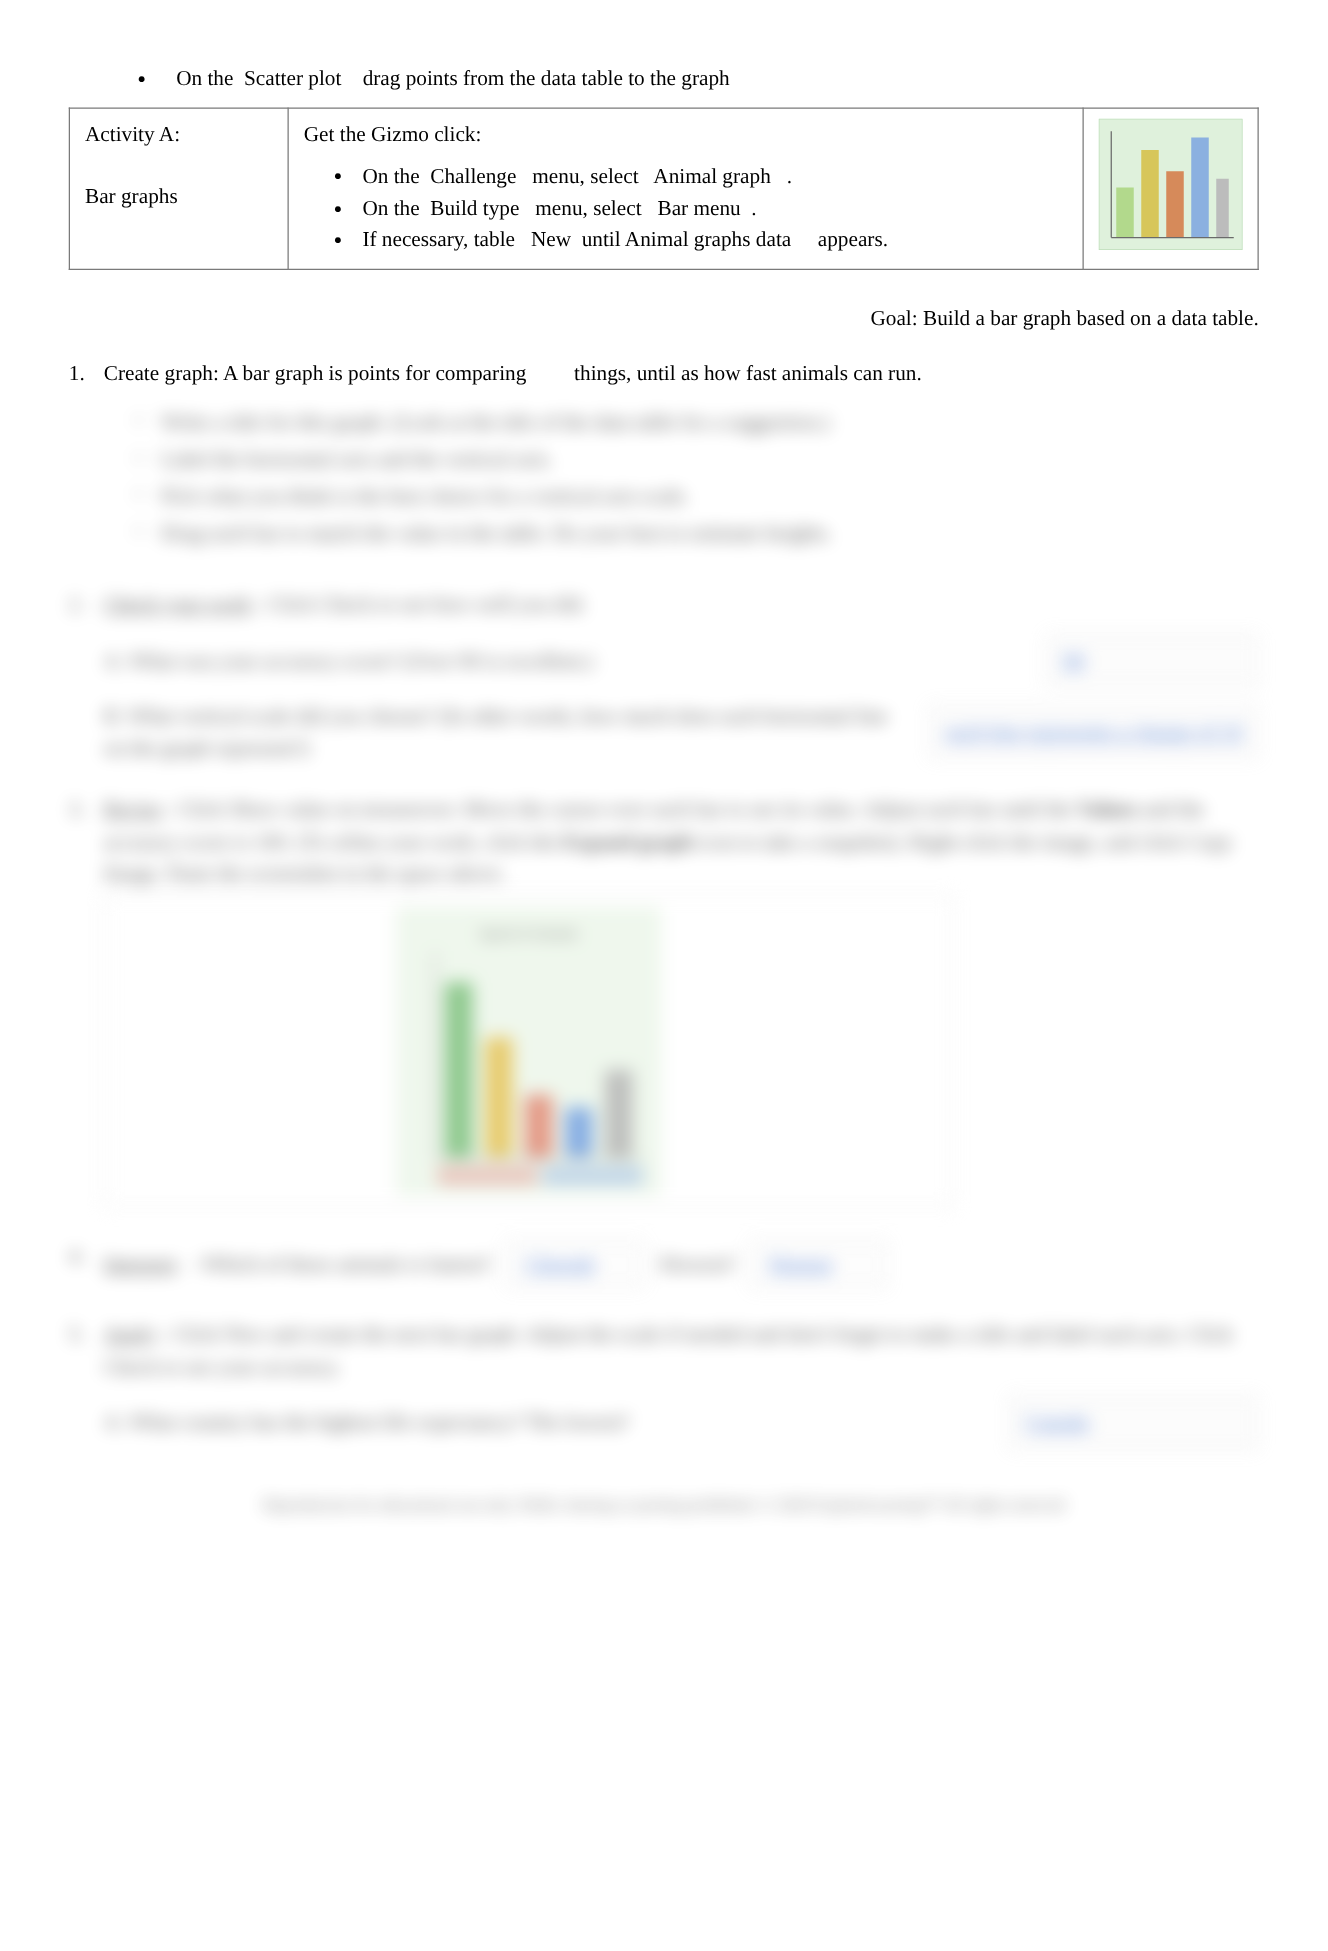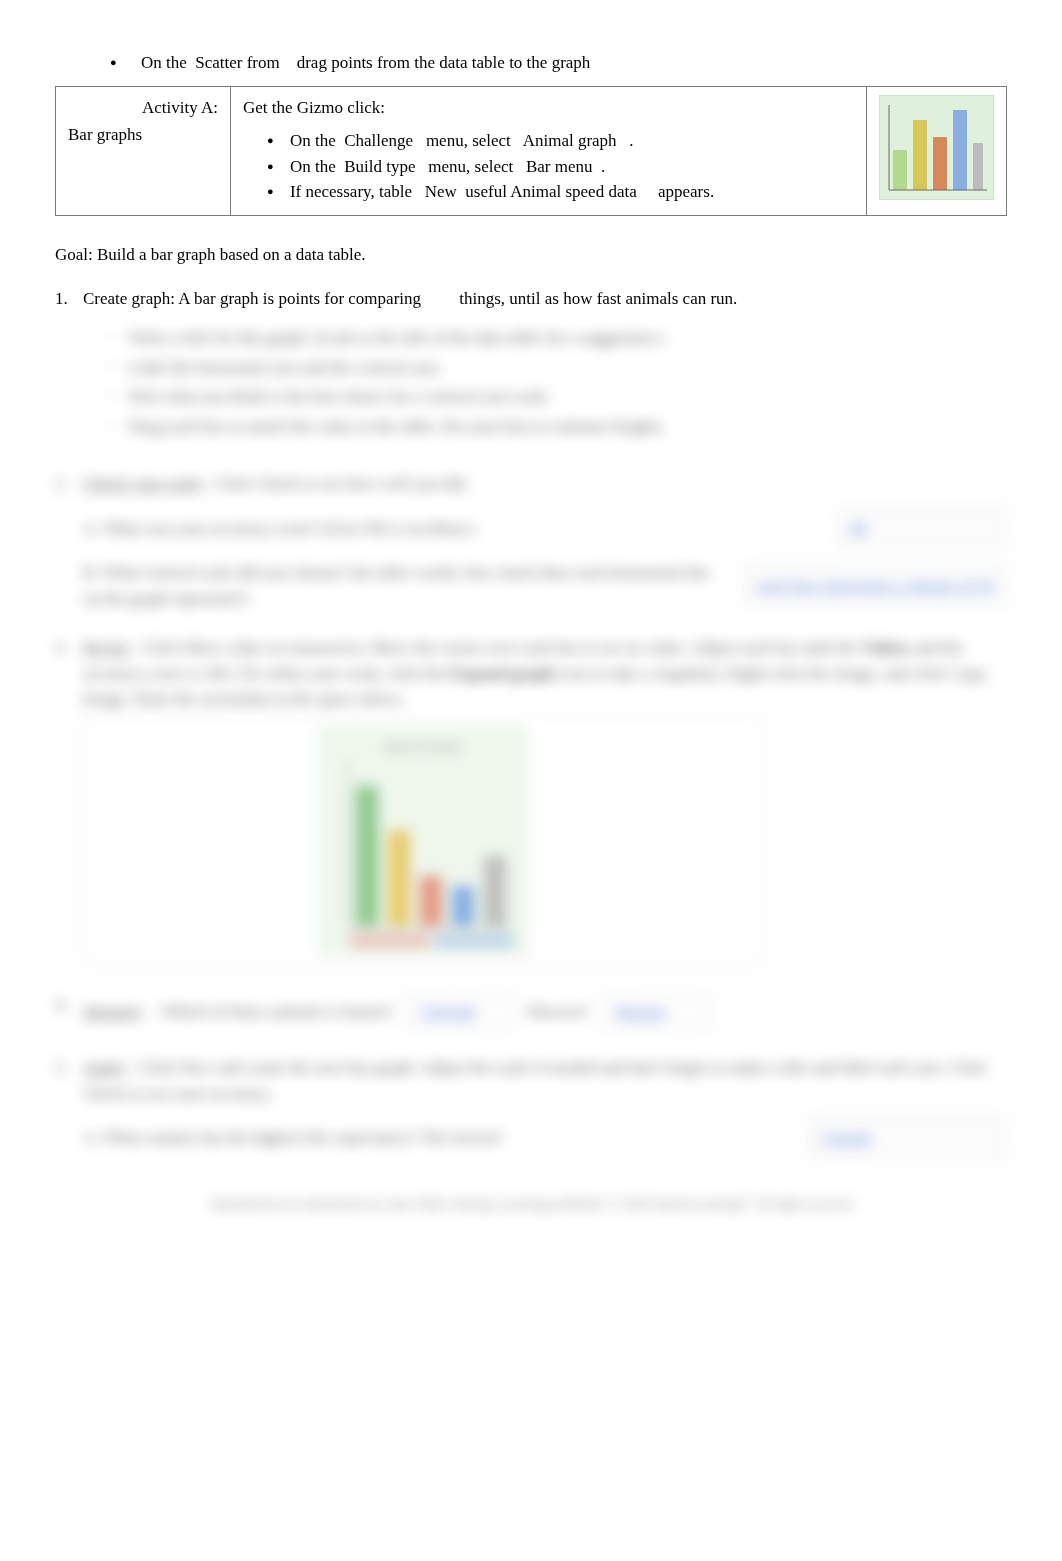--- a/index.html
+++ b/index.html
@@ -23,24 +23,24 @@
       margin: 0;
       border: 1.5px solid #7a7a7a;
     }
     .activity-table td {
       border: 1.5px solid #7a7a7a;
       vertical-align: top;
       padding: 8px 12px;
     }
     .left-cell { width: 175px; }
     .thumb-cell { width: 125px; padding: 4px; }
-    .act-title { margin-bottom: 2px; text-align: right; }
+    .act-title { margin-bottom: 24px; }
     .inner-list { margin: 8px 0 0 24px; list-style: none; }
     .inner-list li::before { content: '●'; font-size: 11px; margin-right: 12px; position: relative; top: -2px; }
-    .goal { margin: 26px 0 18px 0; }
+    .goal { margin: 26px 0 18px 0; text-align: right; }
     .num-list { list-style: none; }
     .num-item { display: flex; margin-bottom: 14px; }
     .num { width: 28px; flex-shrink: 0; }
     .num-body { flex: 1; }
     .sub-list { list-style: none; margin: 14px 0 0 24px; }
     .sub-list li { position: relative; padding-left: 22px; margin-bottom: 4px; }
     .sub-list li::before { content: '○'; position: absolute; left: 0; font-size: 13px; top: 1px; }
     .blurred { filter: blur(7px); opacity: 0.65; }
     .blur-wrap { position: relative; margin-top: 28px; }
     .thumb-svg { width: 115px; height: 105px; }
@@ -78,21 +78,21 @@
     }
     .underline { text-decoration: underline; }
     .footer-note { text-align: center; font-size: 13px; color: #333; margin-top: 24px; }
     .fat-spacer { height: 10px; }
   </style>
 </head>
 <body>
 
 <div class="top-bullet">
   <span>On the</span>
-  &nbsp;<span>Scatter from</span>&nbsp;&nbsp;&nbsp;
+  &nbsp;<span>Scatter plot</span>&nbsp;&nbsp;&nbsp;
   <span>drag points from the data table to the graph</span>
 </div>
 
 <table class="activity-table">
   <tbody>
       <tr>
     <td class="left-cell">
       <div class="act-title">Activity A:</div>
       <div>Bar graphs</div>
     </td>
@@ -109,21 +109,21 @@
         <li>
           <span>On the</span>&nbsp;
           <span>Build type</span>&nbsp;&nbsp;
           <span>menu, select</span>&nbsp;&nbsp;
           <span>Bar menu</span>&nbsp;
           <span>.</span>
         </li>
         <li>
           <span>If necessary, table</span>&nbsp;&nbsp;
           <span>New</span>&nbsp;
-          <span>useful Animal speed data</span>&nbsp;&nbsp;&nbsp;&nbsp;
+          <span>until Animal graphs data</span>&nbsp;&nbsp;&nbsp;&nbsp;
           <span>appears.</span>
         </li>
       </ul>
     </td>
     <td class="thumb-cell">
       <svg class="thumb-svg" viewBox="0 0 115 105">
         <rect x="0" y="0" width="115" height="105" fill="#dff1dc" stroke="#b7d9b2"></rect>
         <rect x="14" y="55" width="14" height="40" fill="#b2d98c"></rect>
         <rect x="34" y="25" width="14" height="70" fill="#d7c65a"></rect>
         <rect x="54" y="42" width="14" height="53" fill="#d68a5a"></rect>

